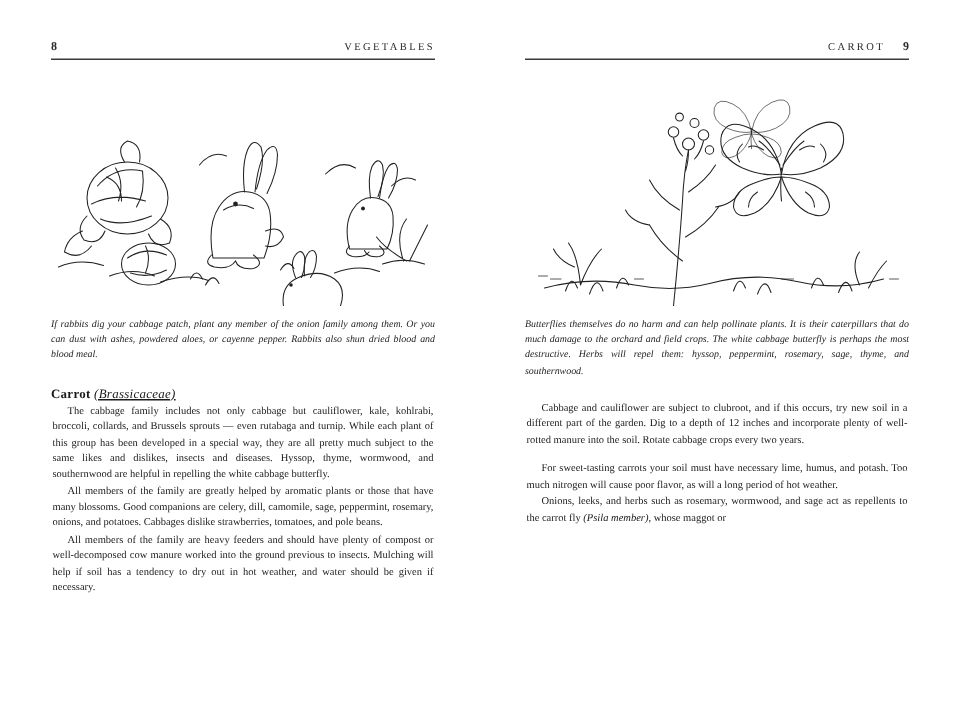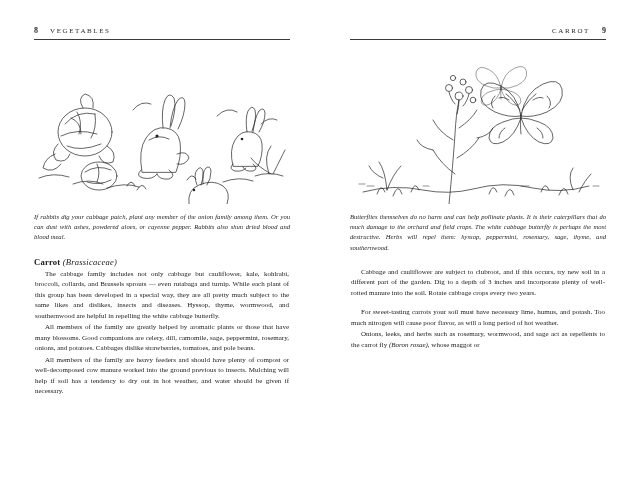--- a/index.html
+++ b/index.html
@@ -37,21 +37,21 @@
     font-family: "Liberation Serif", serif;
     font-size: 7px;
     letter-spacing: 1.6px;
     color: #2b2b2b;
     text-transform: uppercase;
     border-bottom: 0.7px solid #3a3a3a;
     padding-bottom: 4px;
     margin-bottom: 14px;
   }
   .runhead.left .folio { margin-right: 12px; font-size: 8px; letter-spacing: 0; font-weight: bold;}
-  .runhead.left .title { flex: 1; }
+  .runhead.left .title { flex: 1; text-align: right; }
   .runhead.right .title { flex: 1; text-align: right; margin-right: 12px; }
   .runhead.right .folio { font-size: 8px; letter-spacing: 0; font-weight: bold; }
 
   
   .illus {
     width: 100%;
     display: block;
     margin: 2px 0 8px 0;
   }
   .illus svg { display: block; margin: 0 auto; }
@@ -68,20 +68,21 @@
   
   h2.section {
     font-size: 8.6px;
     font-weight: bold;
     margin: 0 0 2px 0;
     letter-spacing: 0.2px;
   }
   h2.section .latin {
     font-weight: normal;
     font-style: italic;
+    text-decoration: underline;
   }
   p.body {
     font-size: 7px;
     line-height: 1.5;
     text-align: justify;
     margin: 1px;
     text-indent: 10px;
     hyphens: auto;
   }
   p.body .ital { font-style: italic; }
@@ -213,22 +214,22 @@
           <path d="M34 136 q-2 -20 -8 -28 M34 136 q6 -16 14 -24 M30 124 q-10 -4 -14 -12"></path>
 
           <path d="M6 130 l6 0 M14 132 l7 0 M70 132 l6 0 M168 132 l8 0 M240 132 l6 0" stroke-width="0.5"></path>
         </g>
       </svg>
     </div>
 
     <p class="caption">Butterflies themselves do no harm and can help pollinate plants. It is their caterpillars that do much damage to the orchard and field crops. The white cabbage butterfly is perhaps the most destructive. Herbs will repel them: hyssop, peppermint, rosemary, sage, thyme, and southernwood.</p>
 
     <div class="cont">
-      <p class="body">Cabbage and cauliflower are subject to clubroot, and if this occurs, try new soil in a different part of the garden. Dig to a depth of 3 inches and incorporate plenty of well-rotted manure into the soil. Rotate cabbage crops every two years.</p>
+      <p class="body">Cabbage and cauliflower are subject to clubroot, and if this occurs, try new soil in a different part of the garden. Dig to a depth of 12 inches and incorporate plenty of well-rotted manure into the soil. Rotate cabbage crops every two years.</p>
     </div>
 
     <div class="sec-gap"></div>
 
     <p class="body">For sweet-tasting carrots your soil must have necessary lime, humus, and potash. Too much nitrogen will cause poor flavor, as will a long period of hot weather.</p>
-    <p class="body">Onions, leeks, and herbs such as rosemary, wormwood, and sage act as repellents to the carrot fly <span class="ital">(Boron rosae)</span>, whose maggot or</p>
+    <p class="body">Onions, leeks, and herbs such as rosemary, wormwood, and sage act as repellents to the carrot fly <span class="ital">(Psila member)</span>, whose maggot or</p>
   </div>
 
 </div>
 
 </body></html>

